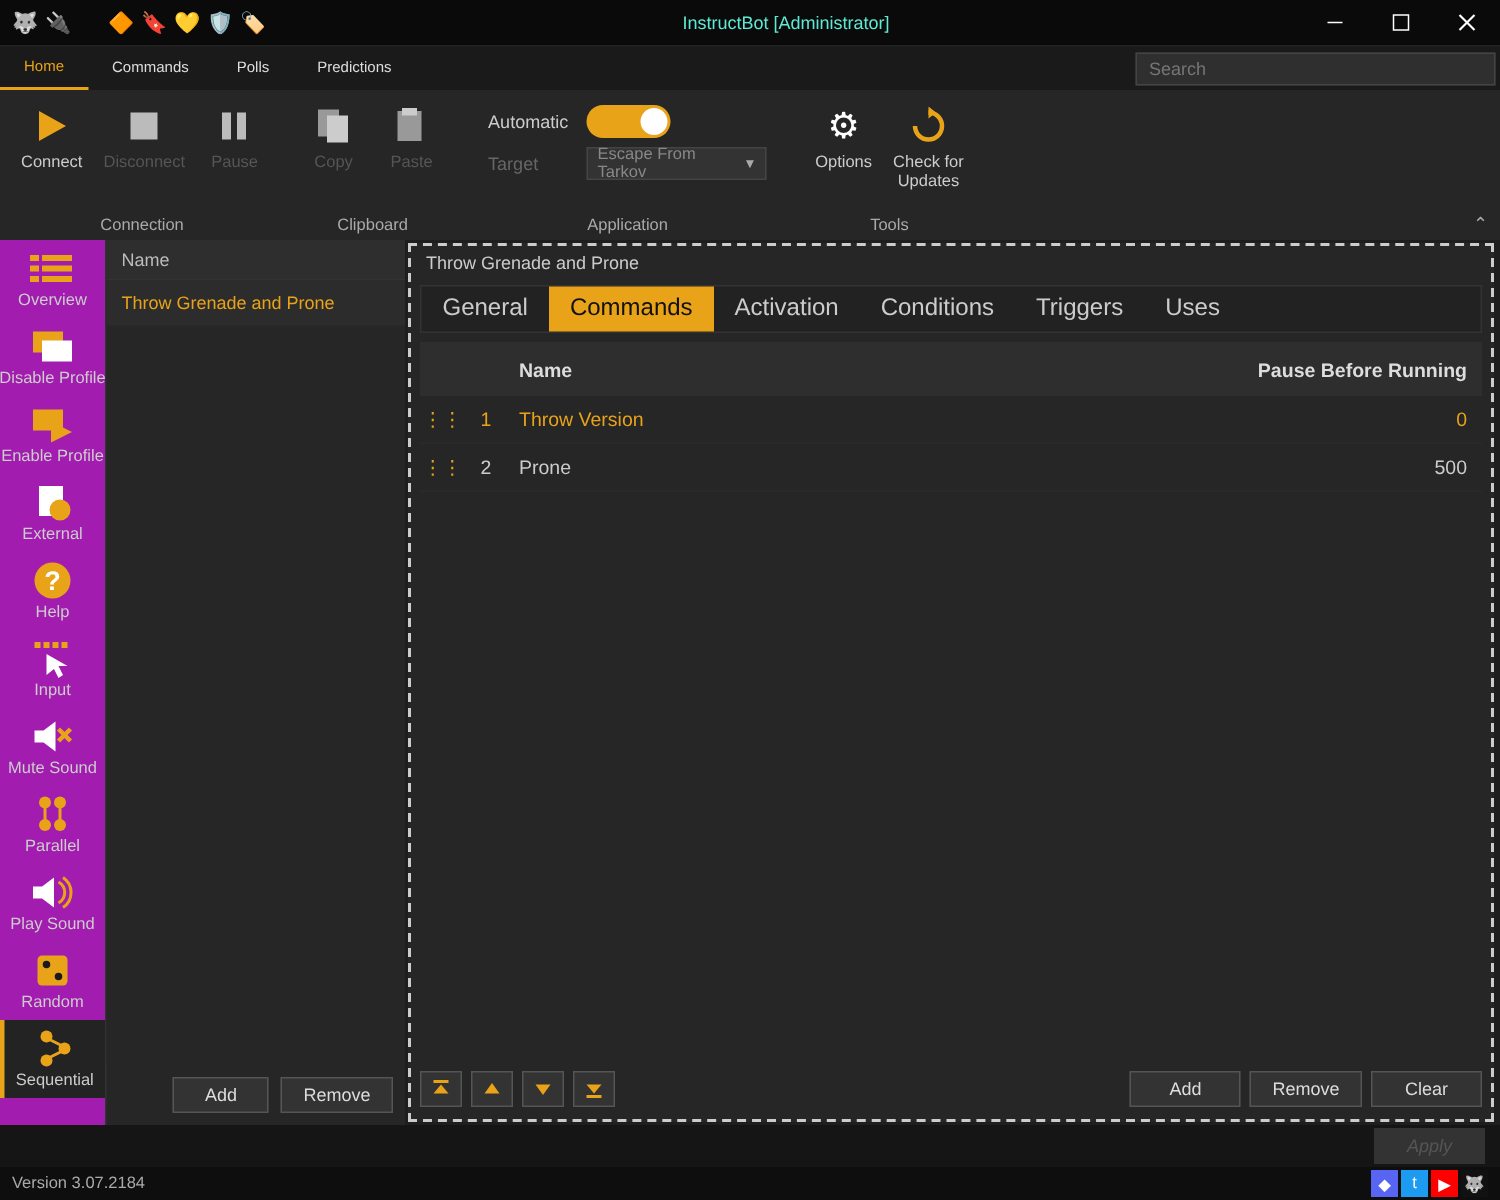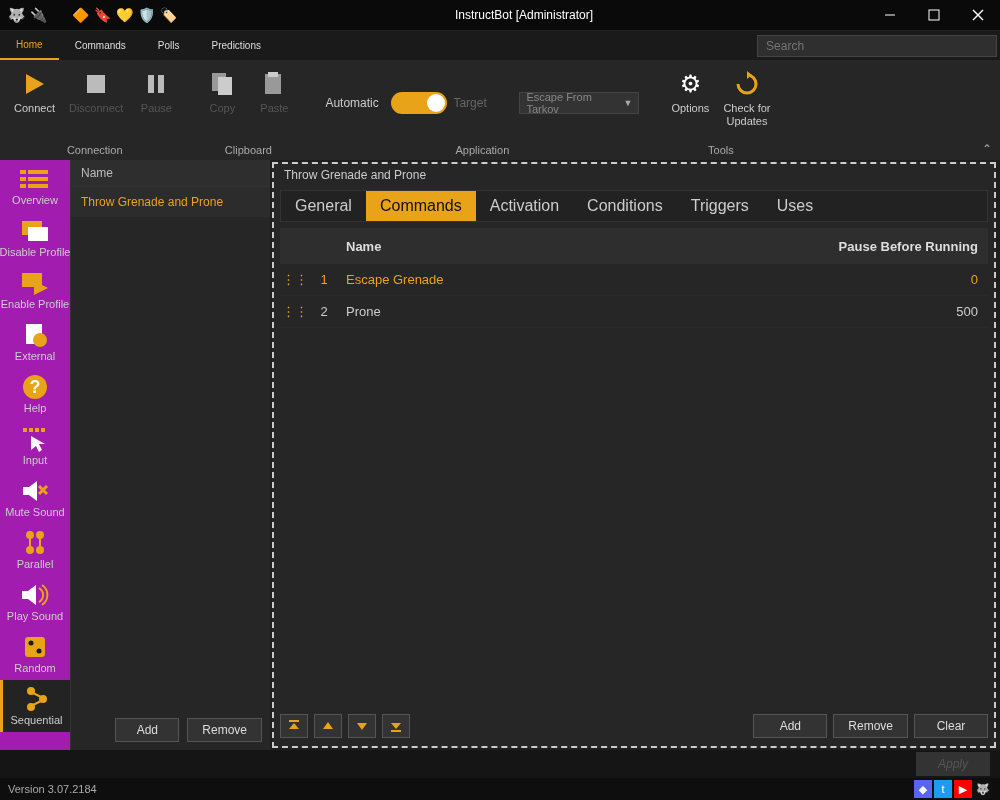--- a/index.html
+++ b/index.html
@@ -3,21 +3,21 @@
 <meta charset="utf-8">
 <style>
   * { box-sizing: border-box; margin: 0; padding: 0; }
   body { width: 1000px; height: 800px; background: #000; font-family: "Segoe UI", Arial, sans-serif; font-size: 13px; color: #ccc; overflow: hidden; display: flex; flex-direction: column; }
   
   
   .titlebar { height: 30px; background: #0a0a0a; display: flex; align-items: center; }
   .titlebar-icons { display: flex; gap: 0px; padding-left: 6px; }
   .titlebar-icons span { width: 22px; height: 22px; display: inline-flex; align-items: center; justify-content: center; font-size: 14px;}
   .titlebar-icons .grp2 { margin-left: 20px; }
-  .title-text { flex: 1; text-align: center; color: #ffffff; font-size: 12px; }
+  .title-text { flex: 1; text-align: center; color: #5eead4; font-size: 12px; }
   .win-btns { display: flex; }
   .win-btn { width: 44px; height: 30px; display:flex; align-items:center; justify-content:center; color:#fff; }
   .win-btn svg { stroke: #fff; }
   
   
   .menubar { height: 30px; background: #1a1a1a; display: flex; align-items: stretch; border-top:1px solid #222;}
   .menu-tab { padding: 0 16px; display:flex; align-items:center; color:#ddd; font-size:10px;}
   .menu-tab.active { color: #e8a319; border-bottom: 2px solid #e8a319; }
   .search-wrap { margin-left:auto; margin-right:8px; display:flex; align-items:center;}
   .search { width: 240px; height: 22px; background: #2f2f2f; border: 1px solid #444; color:#999; font-size:12px; padding: 0 22px 0 8px; position:relative;}
@@ -26,21 +26,21 @@
   
   .ribbon { height: 100px; background: #262626; display:flex; position:relative;}
   .ribbon-group { display:flex; flex-direction:column; padding: 4px 8px 2px 8px;}
   .ribbon-items { flex:1; display:flex; gap:2px;}
   .ribbon-btn { display:flex; flex-direction:column; align-items:center; justify-content:flex-start; padding: 4px 6px; min-width:50px;}
   .ribbon-btn .ricon { width:32px; height:32px; display:flex; align-items:center; justify-content:center; margin-bottom:2px;}
   .ribbon-btn .rlabel { font-size:11px; color:#ccc; text-align:center; line-height:1.15;}
   .ribbon-btn.disabled .rlabel { color:#555;}
   .ribbon-btn.active .rlabel { color:#ccc;}
   .ribbon-group-label { text-align:center; font-size:11px; color:#aaa; padding:2px 0;}
-  .ribbon-app { display:flex; flex-direction:row; padding:6px 10px; gap:6px; }
+  .ribbon-app { display:flex; flex-direction:column; padding:6px 10px; gap:6px; }
   .ribbon-app-row { display:flex; align-items:center; gap:8px;}
   .toggle { width:56px; height:22px; background:#e8a319; border-radius:11px; position:relative;}
   .toggle::after { content:''; width:18px; height:18px; background:#fff; border-radius:50%; position:absolute; right:2px; top:2px;}
   .dropdown { width:120px; height:22px; background:#333; border:1px solid #444; color:#888; font-size:11px; padding:0 6px; display:flex; align-items:center; justify-content:space-between;gap:20px;}
   .dropdown .dd-arrow{ font-size:9px; color:#aaa;}
   .ribbon-collapse { position:absolute; right:8px; bottom:4px; color:#aaa; font-size:12px;}
 
   
   .main { flex:1; display:flex; background:#1e1e1e; overflow:hidden;}
   
@@ -383,21 +383,21 @@
     <div class="etable-head">
       <div class="col-drag"></div>
         <div class="col-idx"></div>
       <div class="col-name">Name</div>
       <div class="col-pause">Pause Before Running</div>
     </div>
     <div class="etable-body">
       <div class="erow selected">
         <div class="drag">⋮⋮</div>
         <div class="idx">1</div>
-        <div class="nm">Escape Grenade</div>
+        <div class="nm">Throw Version</div>
         <div class="pz">0</div>
       </div>
       <div class="erow">
         <div class="drag">⋮⋮</div>
         <div class="idx">2</div>
         <div class="nm">Prone</div>
         <div class="pz">500</div>
       </div>
     </div>
     <div class="editor-actions">

